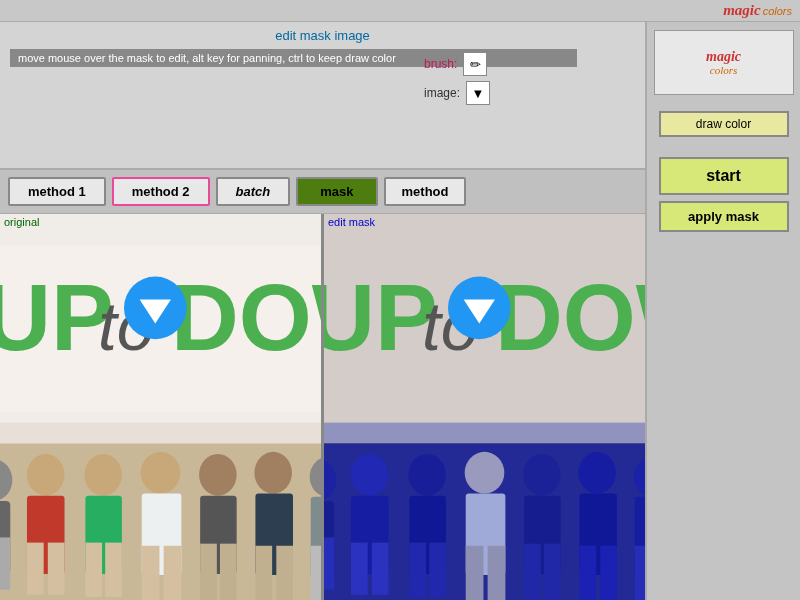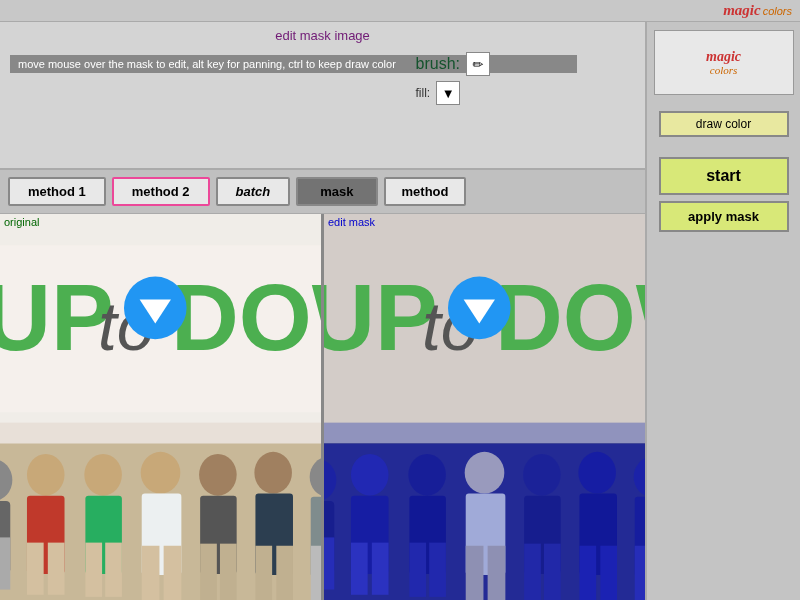--- a/index.html
+++ b/index.html
@@ -53,45 +53,45 @@
   <span style="font-size:15px; font-style:italic; font-weight:bold; color:#cc3333; font-family:'Comic Sans MS', cursive;">magic</span>
   <span style="font-size:11px; font-style:italic; color:#cc6600; margin-left:2px;">colors</span>
 </div>
 
 <div style="display:flex; height:578px;">
 
   <div style="flex:1; display:flex; flex-direction:column;">
 
     <div style="background:#d4d4d4; border-bottom:2px solid #aaa; padding:6px 10px 4px 10px; position:relative; min-height:148px;">
 
-      <div style="text-align:center; color:#701a75; font-size:13px; margin-bottom:12px;">edit mask image</div>
+      <div style="text-align:center; color:#0369a1; font-size:13px; margin-bottom:6px;">edit mask image</div>
 
 
       <div style="position:absolute; right:155px; top:30px; display:flex; flex-direction:column; gap:5px;">
         <div style="display:flex; align-items:center; gap:6px;">
-          <span style="font-size:16px; color:#14532d;">brush:</span>
+          <span style="font-size:12px; color:#be185d;">brush:</span>
           <button style="width:24px; height:24px; background:white; border:1px solid #888; cursor:pointer; font-size:13px; display:flex; align-items:center; justify-content:center;">✏</button>
         </div>
         <div style="display:flex; align-items:center; gap:6px;">
-          <span style="font-size:12px; color:#333;">fill:</span>
+          <span style="font-size:12px; color:#333;">image:</span>
           <button style="width:24px; height:24px; background:white; border:1px solid #888; cursor:pointer; font-size:13px; display:flex; align-items:center; justify-content:center;">▼</button>
         </div>
       </div>
 
       <div style="background:#888; color:white; padding:3px 8px; font-size:11px; margin-top:2px; margin-right:58px;">
         <span>move mouse over the mask to edit, alt key for panning, ctrl to keep draw color</span>
       </div>
 
     </div>
 
     <div style="display:flex; gap:6px; padding:7px 8px; background:#c0c0c0; border-bottom:1px solid #aaa;">
       <button style="background:#e8e8e8; border:2px solid #888; padding:5px 18px; font-size:13px; font-weight:bold; cursor:pointer; border-radius:2px;">method 1</button>
       <button style="background:#e8e8e8; border:2px solid #ec4899; padding:5px 18px; font-size:13px; font-weight:bold; cursor:pointer; border-radius:2px;">method 2</button>
       <button style="background:#e8e8e8; border:2px solid #888; padding:5px 18px; font-size:13px; font-weight:bold; cursor:pointer; border-radius:2px;font-style:italic;">batch</button>
-      <button style="background:#737373; border:2px solid #888; padding:5px 22px; font-size:13px; font-weight:bold; cursor:pointer; border-radius:2px;">mask</button>
+      <button style="background:#4d7c0f; border:2px solid #888; padding:5px 22px; font-size:13px; font-weight:bold; cursor:pointer; border-radius:2px;">mask</button>
       <button style="background:#e8e8e8; border:2px solid #888; padding:5px 16px; font-size:13px; font-weight:bold; cursor:pointer; border-radius:2px;">method</button>
     </div>
 
     <div style="display:flex; flex:1; overflow:hidden;">
 
       <div style="flex:1; position:relative; background:#e0e0e0; overflow:hidden; border-right:3px solid #888;">
         <span style="position:absolute; top:2px; left:4px; font-size:11px; color:#006600; z-index:10;">original</span>
         
         <svg width="100%" height="100%" viewBox="0 0 400 370" preserveAspectRatio="xMidYMid slice">
 

